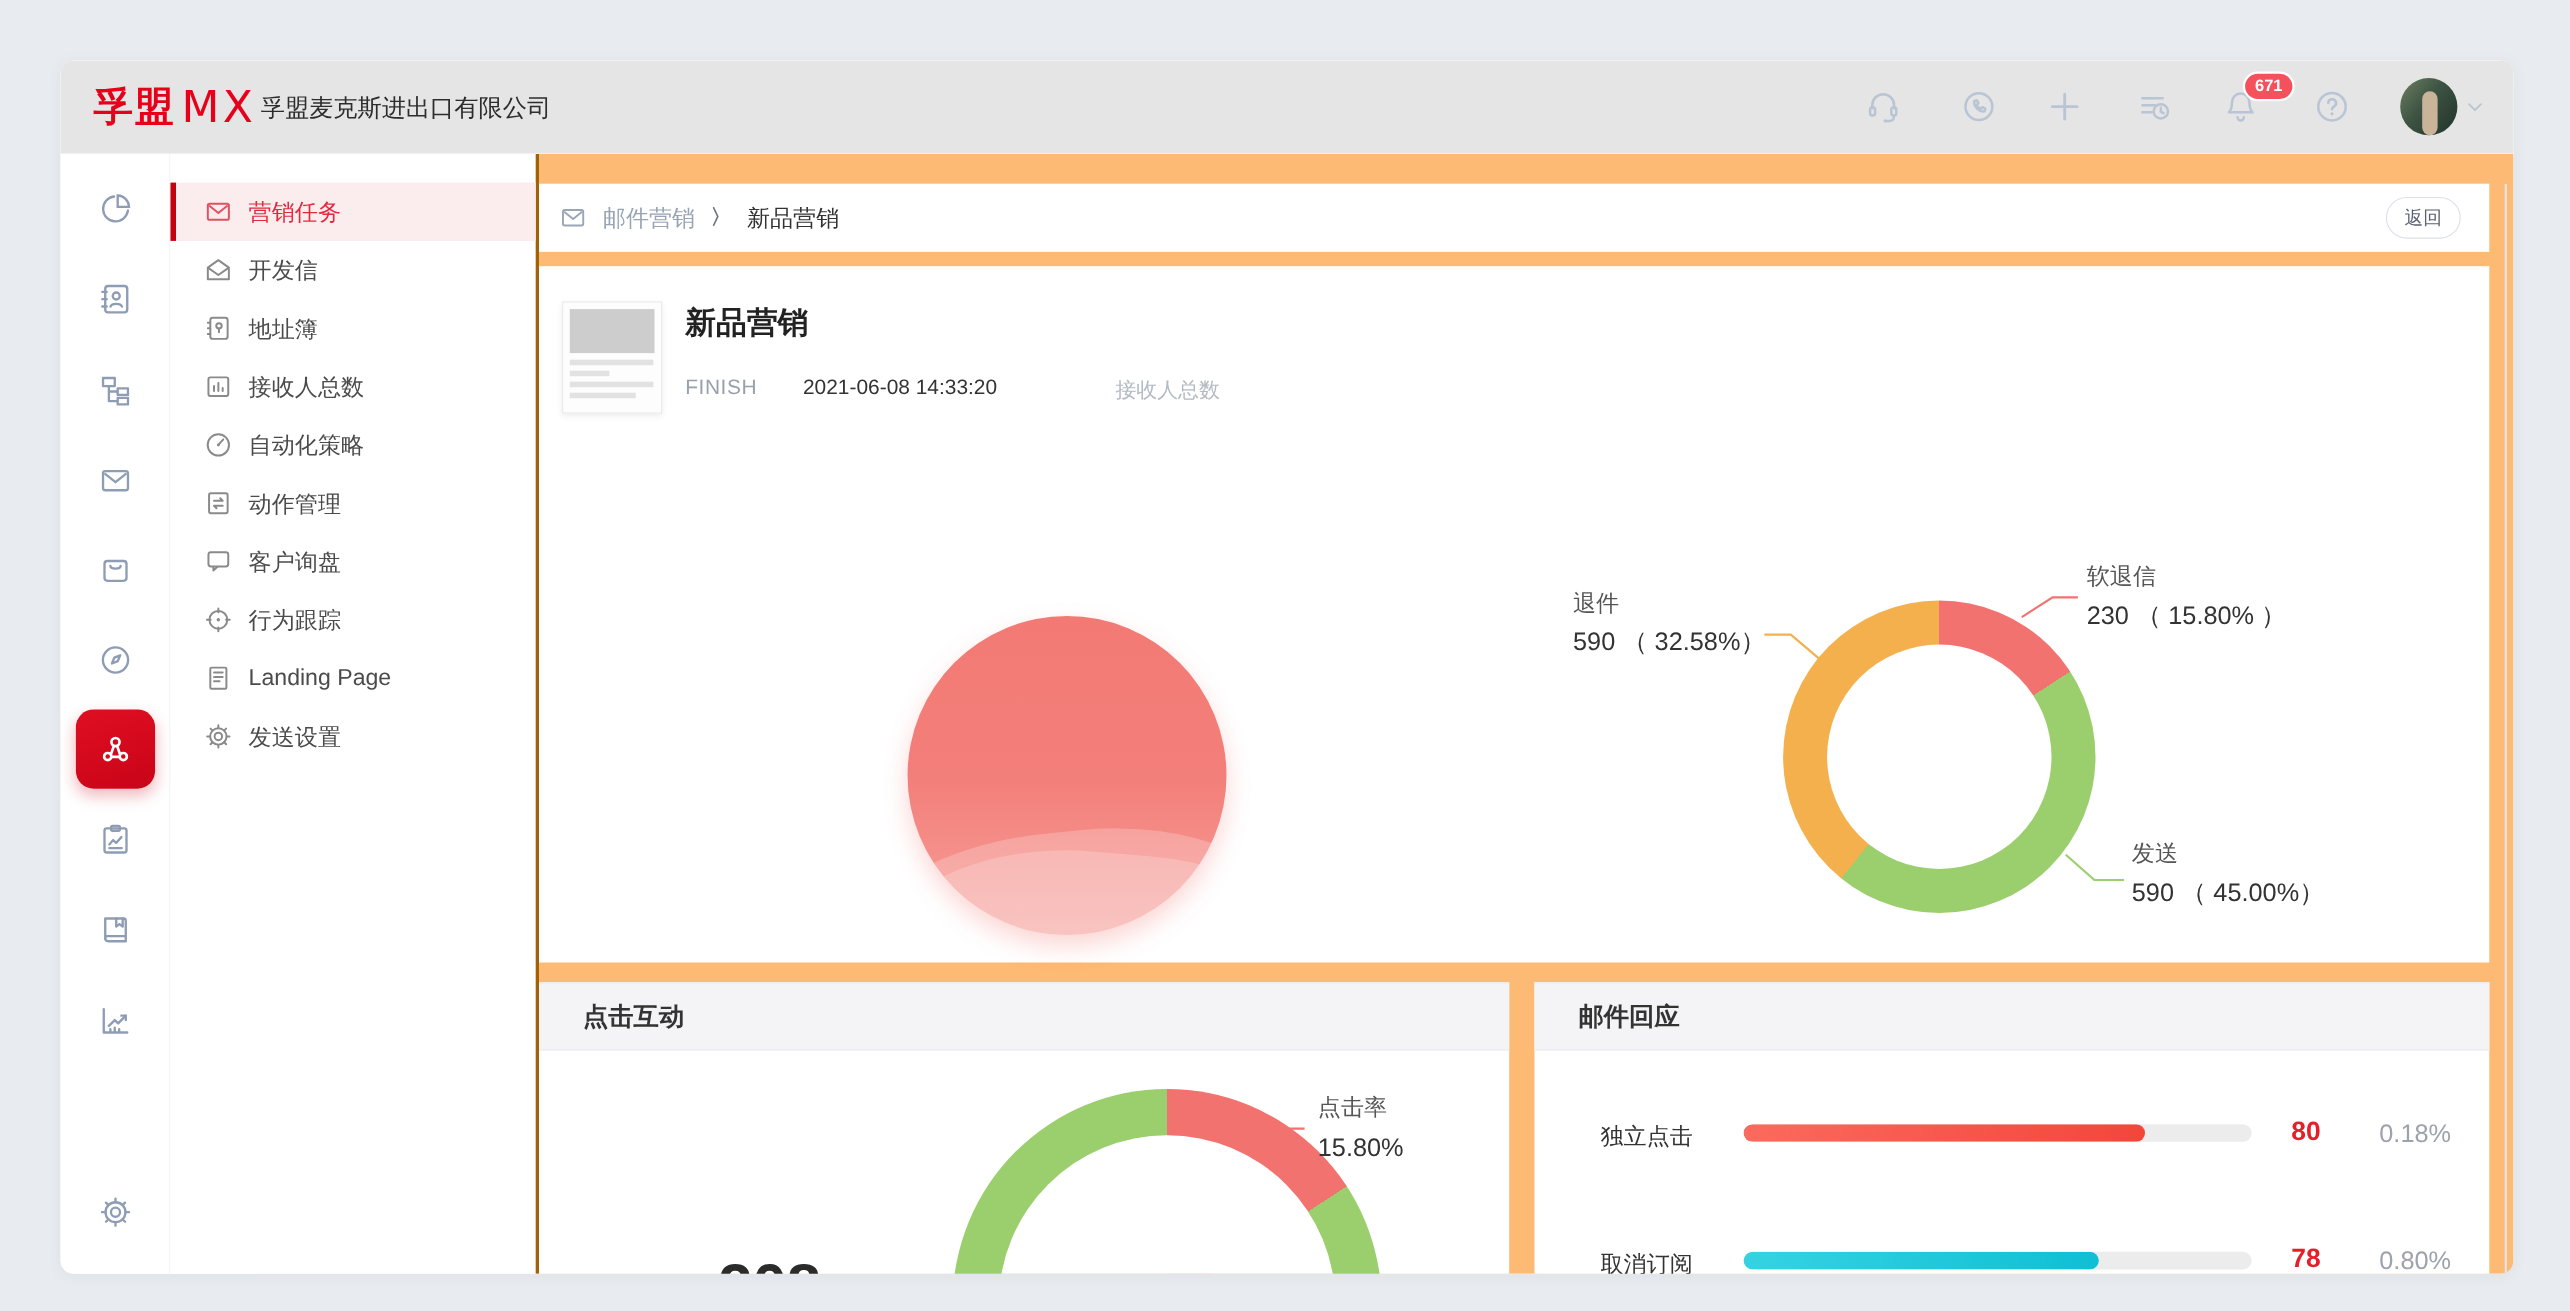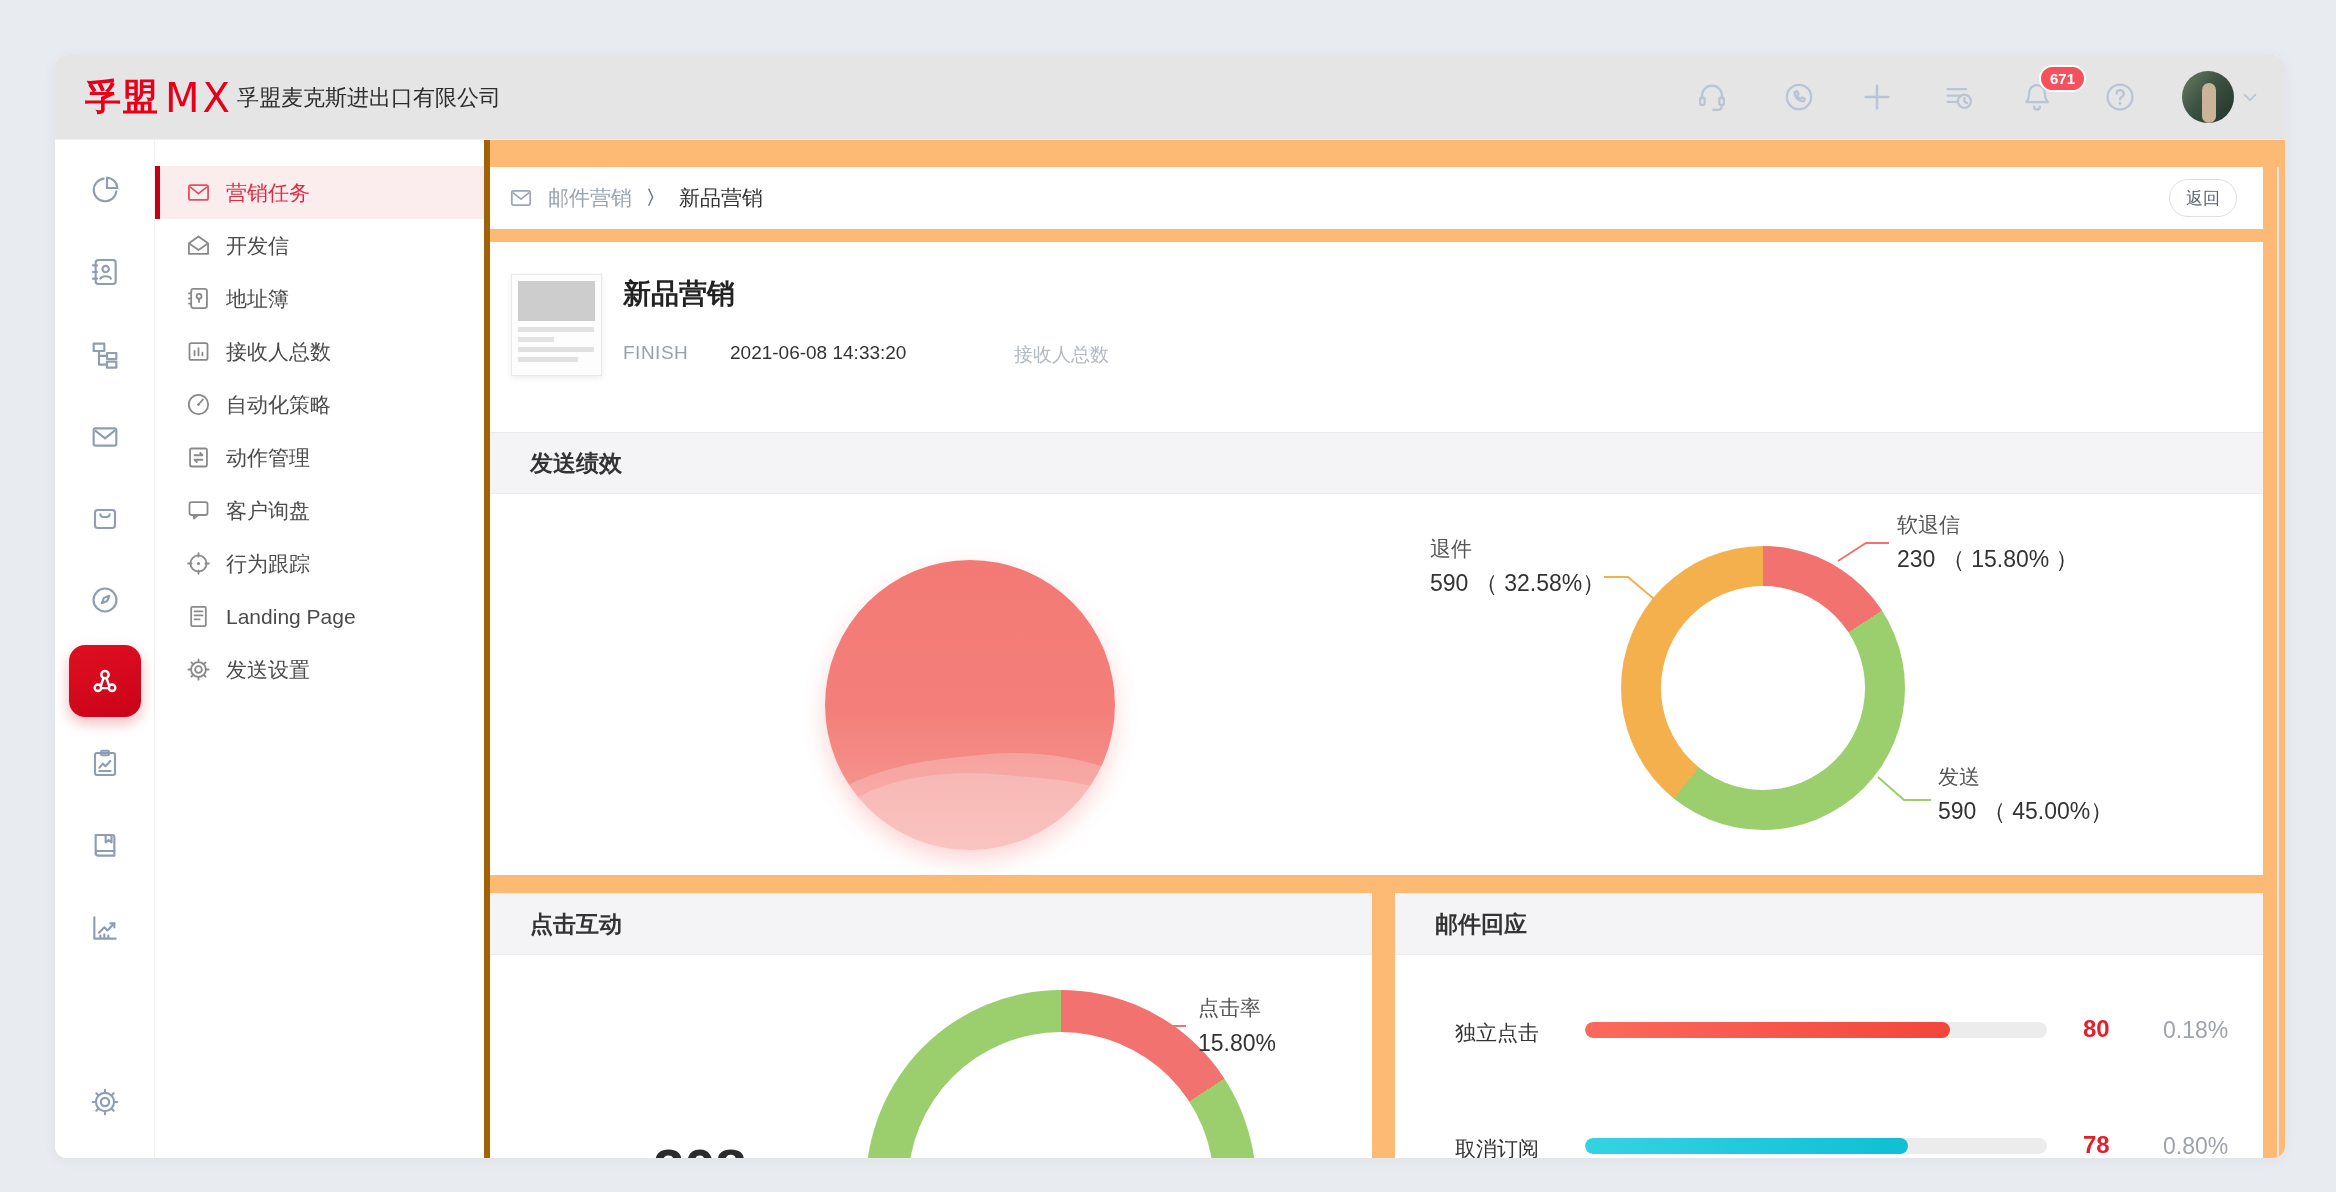--- a/index.html
+++ b/index.html
@@ -40,21 +40,21 @@
   .rail-item { position:absolute; left:0; width:100px; height:44px; display:flex; align-items:center; justify-content:center; color:#8e9db4; cursor:pointer; }
   .rail-item svg { width:32px; height:32px; }
   .rail-active {
     position:absolute; left:14px; top:505px; width:72px; height:72px; border-radius:16px;
     background:linear-gradient(160deg,#e00f22,#c90318); color:#fff;
     display:flex; align-items:center; justify-content:center; cursor:pointer;
     box-shadow:0 6px 14px rgba(201,3,24,.28);
   }
   .rail-active svg { width:34px; height:34px; }
   
-  .menu { position:absolute; left:100px; top:85px; width:335px; height:1018px; background:#fff; border-right:6px solid #a16207; padding-top:26px; }
+  .menu { position:absolute; left:100px; top:85px; width:335px; height:1018px; background:#fff; border-right:3px solid #a16207; padding-top:26px; }
   .menu-item { position:relative; height:53px; display:flex; align-items:center; padding-left:30px; cursor:pointer; color:#4b4b4b; }
   .menu-item svg { width:27px; height:27px; color:#8a8a8a; flex:none; }
   .menu-item .mi-label { margin-left:14px; font-size:21px; }
   .menu-item.active { background:#fbecee; color:#e02b3f; }
   .menu-item.active svg { color:#e0525f; }
   .menu-item.active::before { content:""; position:absolute; left:0; top:0; bottom:0; width:5px; background:#c50011; }
   
   .content { position:absolute; left:435px; top:85px; width:1795px; height:1018px; background:#fdba74; }
   .scroll-line { position:absolute; right:6px; top:27px; bottom:0; width:2px; background:#e3e5e9; border-radius:1px; }
   .crumb-bar { position:absolute; left:0; top:27px; width:1773px; height:62px; background:#fff; display:flex; align-items:center; }
@@ -362,21 +362,20 @@
         <div class="t-line" style="width:76px"></div>
         <div class="t-line" style="width:60px"></div>
       </div>
       <div class="campaign-title">新品营销</div>
       <div class="campaign-meta">
         <span class="meta-status">FINISH</span>
         <span class="meta-time">2021-06-08 14:33:20</span>
         <span class="meta-recipients">接收人总数</span>
       </div>
 
-      <div class="section-strip">发送绩效</div>
 
       <div class="kpi-circle">
         <div class="wave2"></div>
         <div class="wave1"></div>
       </div>
 
       <div class="donut">
         <div style="position: absolute; inset: 0px; border-radius: 50%; background: conic-gradient(rgb(242, 114, 111) 0deg, rgb(242, 114, 111) 56.9deg, rgb(155, 206, 108) 56.9deg, rgb(155, 206, 108) 218.9deg, rgb(245, 176, 78) 218.9deg, rgb(245, 176, 78) 360deg);"></div>
         <div class="donut-hole"></div>
       </div>

